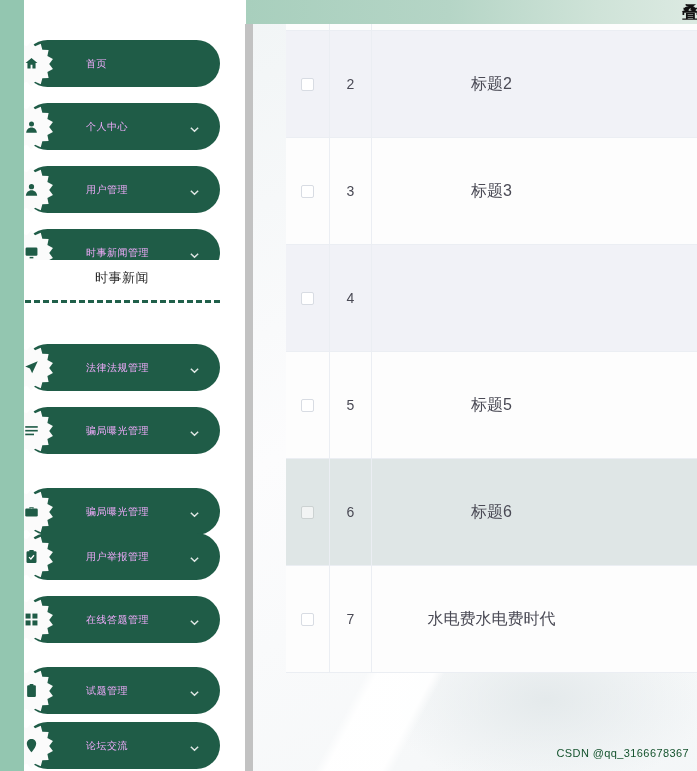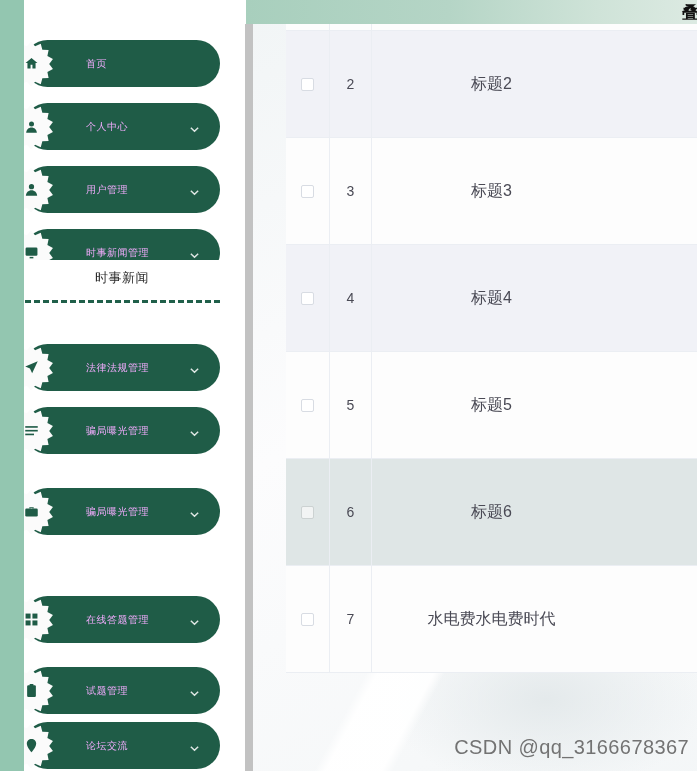--- a/index.html
+++ b/index.html
@@ -182,22 +182,22 @@
     display: flex; align-items: center; justify-content: center;
     color: #4a4a55;
     font-size: 16px;
     padding-right: 86px;
   }
 
   
   #watermark {
     position: absolute;
     right: 8px; bottom: 12px;
-    color: #737373;
-    font-size: 20px;
+    color: #14532d;
+    font-size: 11px;
     letter-spacing: .4px;
     z-index: 9;
     white-space: nowrap;
   }
 </style>
 </head>
 <body>
 
 <div id="left-strip"></div>
 
@@ -313,20 +313,39 @@
           <circle cx="23" cy="23" r="17.4" fill="#fbfbfb"></circle>
         </svg>
         <div class="gear-glyph">
           <svg viewBox="0 0 24 24">
             <rect x="2" y="7" width="20" height="13" rx="2"></rect>
             <path d="M8.5 7V5h7v2h-2.2V6.2h-2.6V7z"></path>
           </svg>
         </div>
       </div>
       <span class="menu-label">骗局曝光管理</span>
+      <span class="chev"><svg viewBox="0 0 12 12">
+          <polyline points="2,4 6,8 10,4"></polyline>
+        </svg></span>
+    </div>
+    <div class="menu-item" style="top: 533px;">
+      <div class="gear-badge">
+        <svg class="gear-svg" viewBox="0 0 46 46">
+          <polygon points="23.00,0.50 27.05,5.26 32.76,2.73 34.35,8.77 40.59,8.97 39.40,15.10 44.94,17.99 41.20,23.00 44.94,28.01 39.40,30.90 40.59,37.03 34.35,37.23 32.76,43.27 27.05,40.74 23.00,45.50 18.95,40.74 13.24,43.27 11.65,37.23 5.41,37.03 6.60,30.90 1.06,28.01 4.80,23.00 1.06,17.99 6.60,15.10 5.41,8.97 11.65,8.77 13.24,2.73 18.95,5.26" fill="#fbfbfb"></polygon>
+          <circle cx="23" cy="23" r="17.4" fill="#fbfbfb"></circle>
+        </svg>
+        <div class="gear-glyph">
+          <svg viewBox="0 0 24 24">
+            <rect x="4" y="3.5" width="16" height="19" rx="2"></rect>
+            <rect x="8.5" y="1.5" width="7" height="4" rx="1"></rect>
+            <path d="M8 13l3 3 5-6" stroke="#ffffff" stroke-width="2" fill="none"></path>
+          </svg>
+        </div>
+      </div>
+      <span class="menu-label">用户举报管理</span>
       <span class="chev"><svg viewBox="0 0 12 12">
           <polyline points="2,4 6,8 10,4"></polyline>
         </svg></span>
     </div>
     <div class="menu-item" style="top: 596px;">
       <div class="gear-badge">
         <svg class="gear-svg" viewBox="0 0 46 46">
           <polygon points="23.00,0.50 27.05,5.26 32.76,2.73 34.35,8.77 40.59,8.97 39.40,15.10 44.94,17.99 41.20,23.00 44.94,28.01 39.40,30.90 40.59,37.03 34.35,37.23 32.76,43.27 27.05,40.74 23.00,45.50 18.95,40.74 13.24,43.27 11.65,37.23 5.41,37.03 6.60,30.90 1.06,28.01 4.80,23.00 1.06,17.99 6.60,15.10 5.41,8.97 11.65,8.77 13.24,2.73 18.95,5.26" fill="#fbfbfb"></polygon>
           <circle cx="23" cy="23" r="17.4" fill="#fbfbfb"></circle>
         </svg>
@@ -410,21 +429,20 @@
         <span class="cbox"></span>
       </div>
       <div class="cell-index">3</div>
       <div class="cell-title">标题3</div>
     </div>
     <div class="trow alt" style="height: 107px;">
       <div class="cell-check">
         <span class="cbox"></span>
       </div>
       <div class="cell-index">4</div>
-      <div class="cell-title">标题4</div>
     </div>
     <div class="trow" style="height: 107px;">
       <div class="cell-check">
         <span class="cbox"></span>
       </div>
       <div class="cell-index">5</div>
       <div class="cell-title">标题5</div>
     </div>
     <div class="trow hovered" style="height: 107px;">
       <div class="cell-check">

